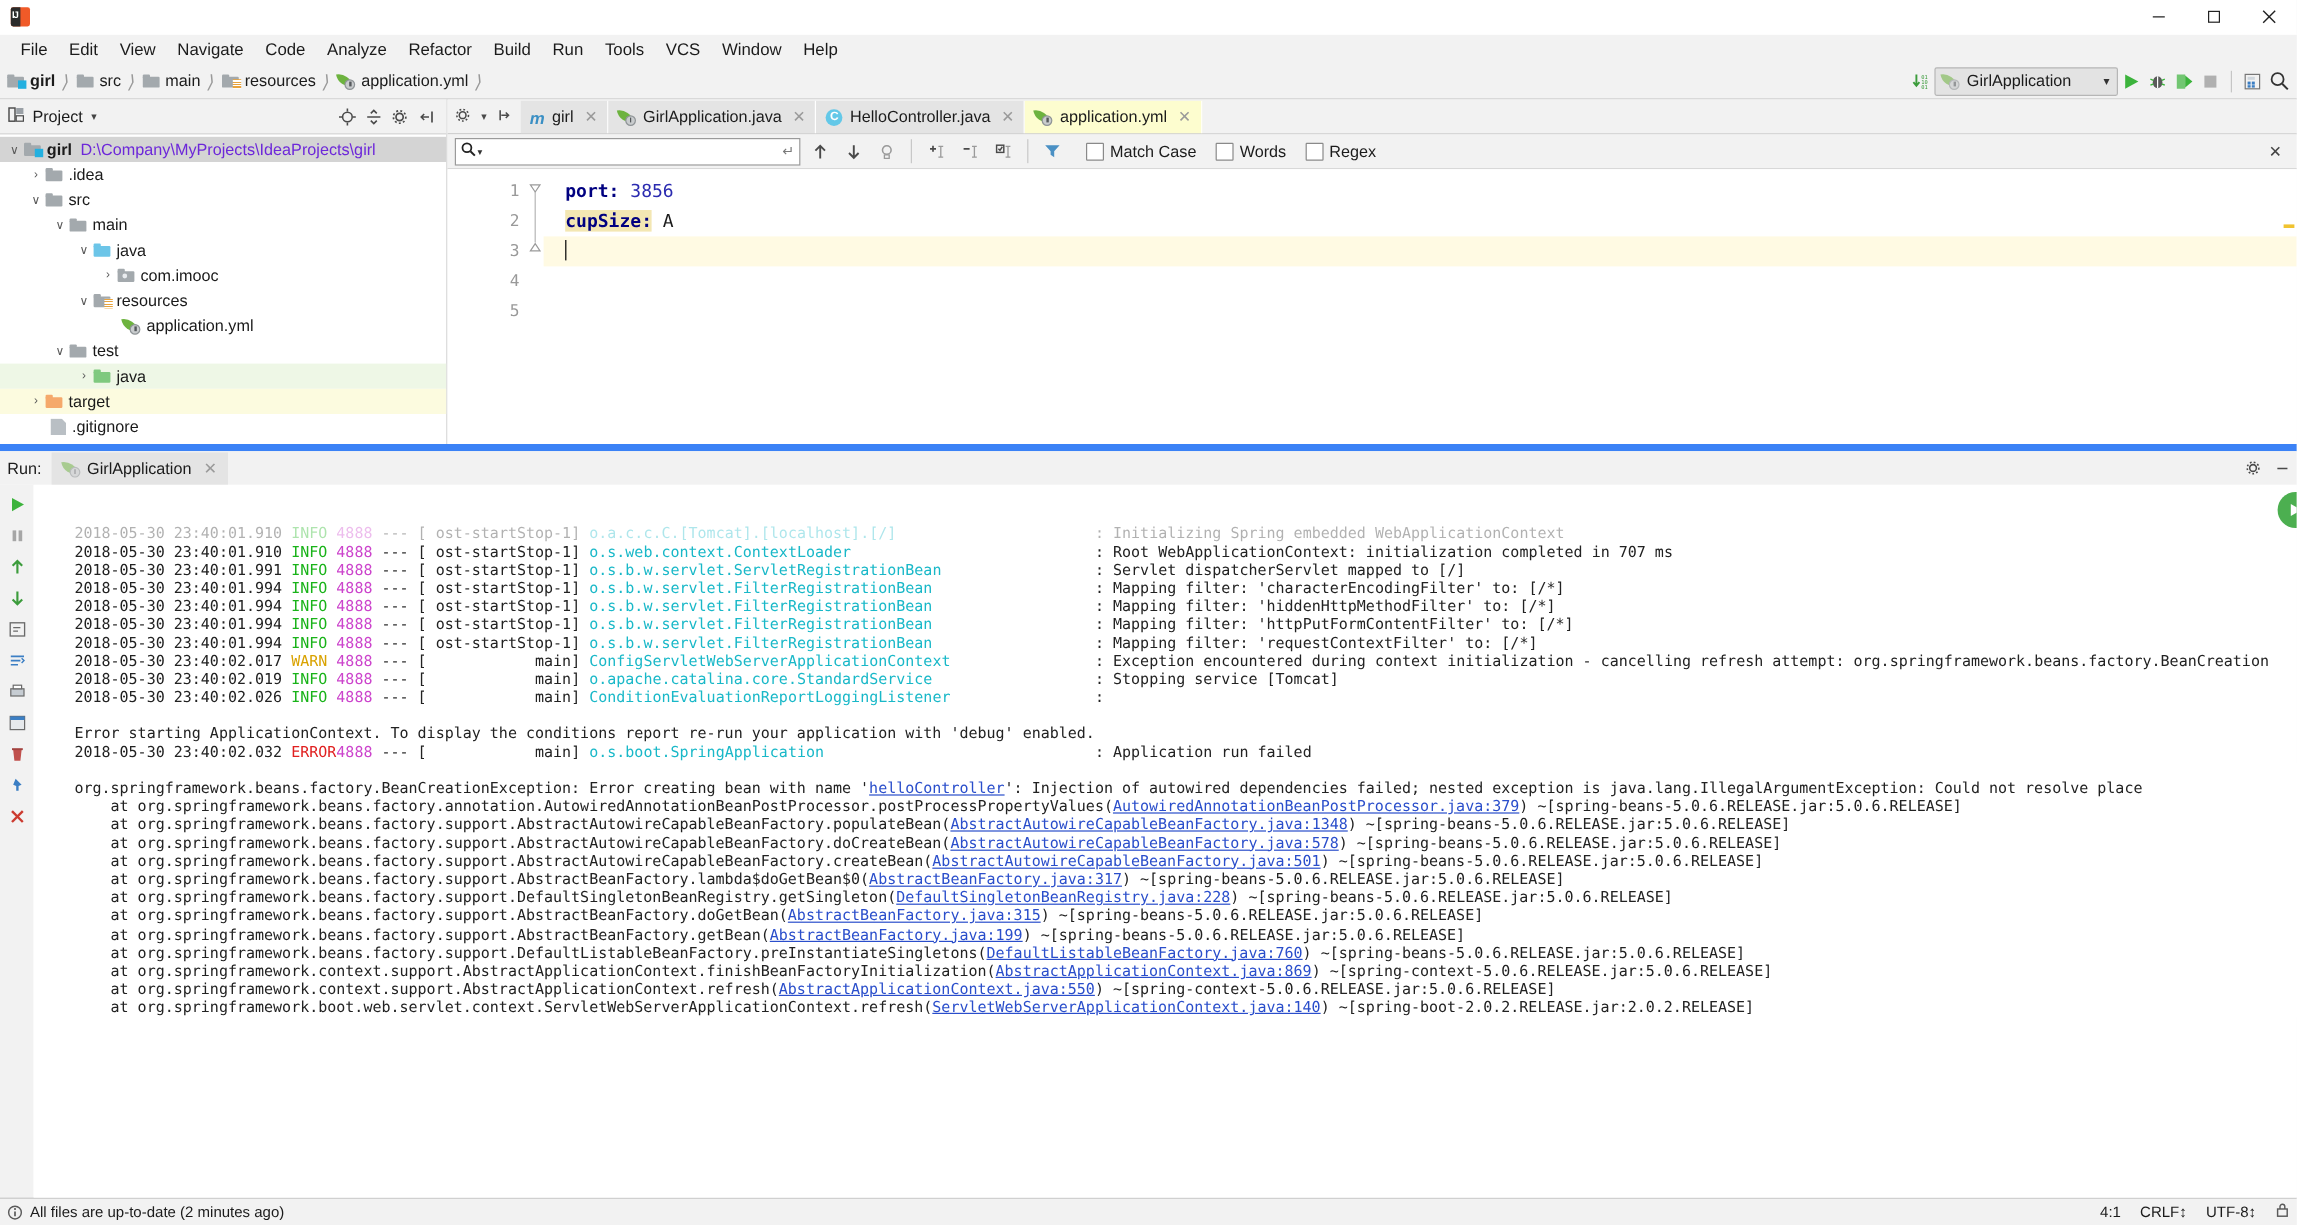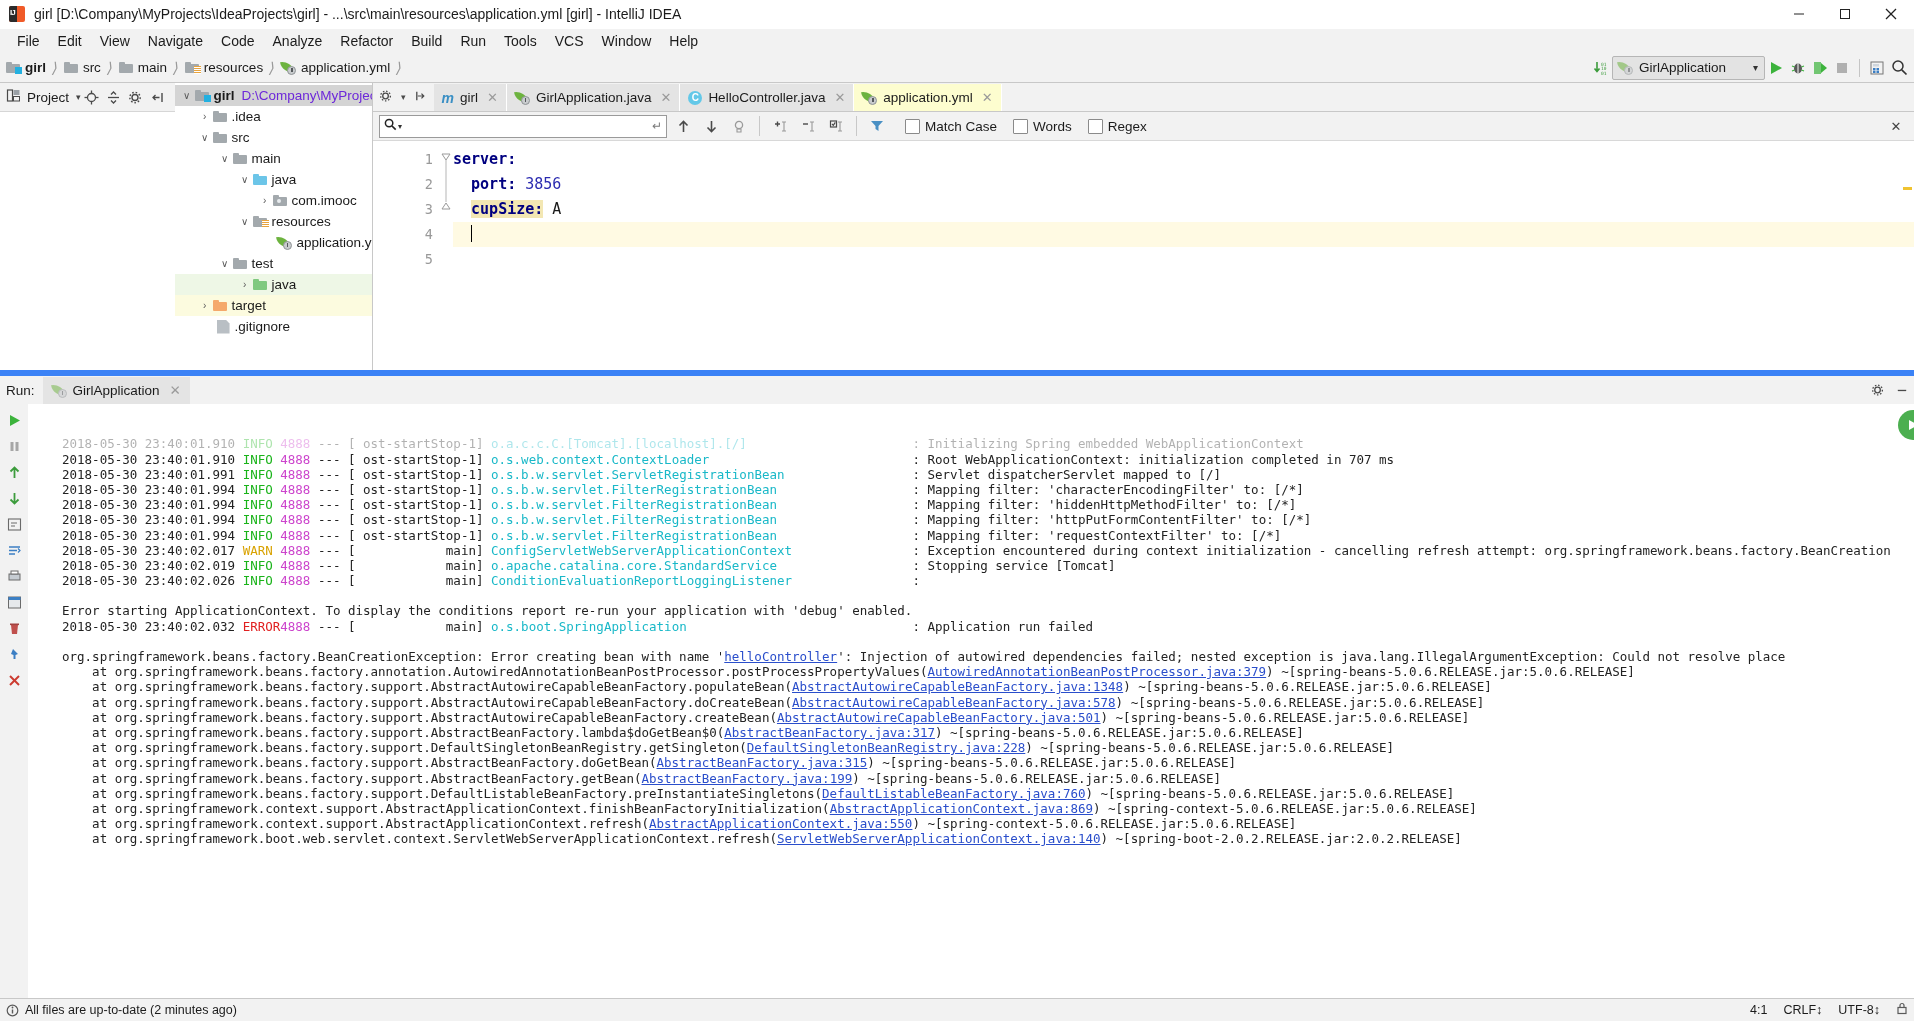--- a/index.html
+++ b/index.html
@@ -55,21 +55,21 @@
   
   .leaf{width:15px;height:15px;position:relative;flex:none;display:inline-block;}
   .leaf .lf{position:absolute;left:0;top:1px;width:12px;height:12px;background:#6db33f;
             border-radius:0 12px 0 12px;transform:rotate(-10deg);}
   .leaf .pw{position:absolute;right:0;bottom:0;width:9px;height:9px;border-radius:50%;
             background:#c9ccce;border:1px solid #8f9497;box-sizing:border-box;}
   .leaf .pw:after{content:"";position:absolute;left:3px;top:1px;width:1.5px;height:4px;background:#55595c;}
 
   
   .mid{display:flex;flex:none;height:287px;}
-  .sidebar{width:372px;background:#ffffff;border-right:1px solid #c8c8c8;display:flex;flex-direction:row;justify-content:space-between;}
+  .sidebar{width:372px;background:#ffffff;border-right:1px solid #c8c8c8;display:flex;flex-direction:column;justify-content:space-between;}
   .sb-head{height:28px;display:flex;align-items:center;padding:0 6px;background:#f2f2f2;flex:none;
            border-bottom:1px solid #d6d6d6;}
   .sb-title{font-size:13.5px;margin-left:6px;color:#1b1b1b;}
   .sb-caret{margin-left:7px;font-size:9px;color:#444;}
   .sb-head-spacer{flex:1;}
   .sb-ic{width:22px;height:22px;display:flex;align-items:center;justify-content:center;color:#4a4a4a;}
   .tree{flex:1;overflow:hidden;padding-top:2px;font-size:13.5px;}
   .node{display:flex;align-items:center;height:21px;white-space:nowrap;padding-left:4px;}
   .node .arrow{width:16px;text-align:center;color:#5a5a5a;font-size:10px;flex:none;}
   .node .lbl{margin-left:5px;}
@@ -165,21 +165,20 @@
 <body>
 
 <div class="app">
 
   <div class="titlebar">
     <div class="tb-icon">
       <div class="sq"></div>
         <div class="sq2"></div>
         <div class="ij">IJ</div>
     </div>
-    <div class="tb-title">girl [D:\Company\MyProjects\IdeaProjects\girl] - ...\src\main\resources\application.yml [girl] - IntelliJ IDEA</div>
     <div class="tb-spacer"></div>
     <div class="tb-btn">
       <svg width="12" height="12" viewBox="0 0 12 12">
           <line x1="1" y1="6" x2="11" y2="6" stroke="#222" stroke-width="1"></line>
         </svg>
     </div>
     <div class="tb-btn">
       <svg width="12" height="12" viewBox="0 0 12 12">
           <rect x="1.5" y="1.5" width="9" height="9" fill="none" stroke="#222" stroke-width="1"></rect>
         </svg>
@@ -598,21 +597,20 @@
           <div>5</div>
         </div>
         <div class="foldcol">
           <svg width="14" height="130" viewBox="0 0 14 130">
             <path d="M3 7 L11 7 L7 13 Z" fill="none" stroke="#9a9a9a" stroke-width="1"></path>
             <line x1="7" y1="13" x2="7" y2="55" stroke="#b5b5b5" stroke-width="1"></line>
             <path d="M3 62 L11 62 L7 56 Z" fill="none" stroke="#9a9a9a" stroke-width="1"></path>
           </svg>
         </div>
         <div class="code">
-          <div class="cline"><span class="k">server:</span></div>
           <div class="cline">&nbsp;&nbsp;<span class="k">port:</span><span class="num"> 3856</span></div>
           <div class="cline">&nbsp;&nbsp;<span class="k hl">cupSize:</span><span> A</span></div>
           <div class="cline cur">&nbsp;&nbsp;<span class="caret"></span></div>
           <div class="cline"></div>
         </div>
         <div class="warn-mark"></div>
       </div>
     </div>
   </div>
 

